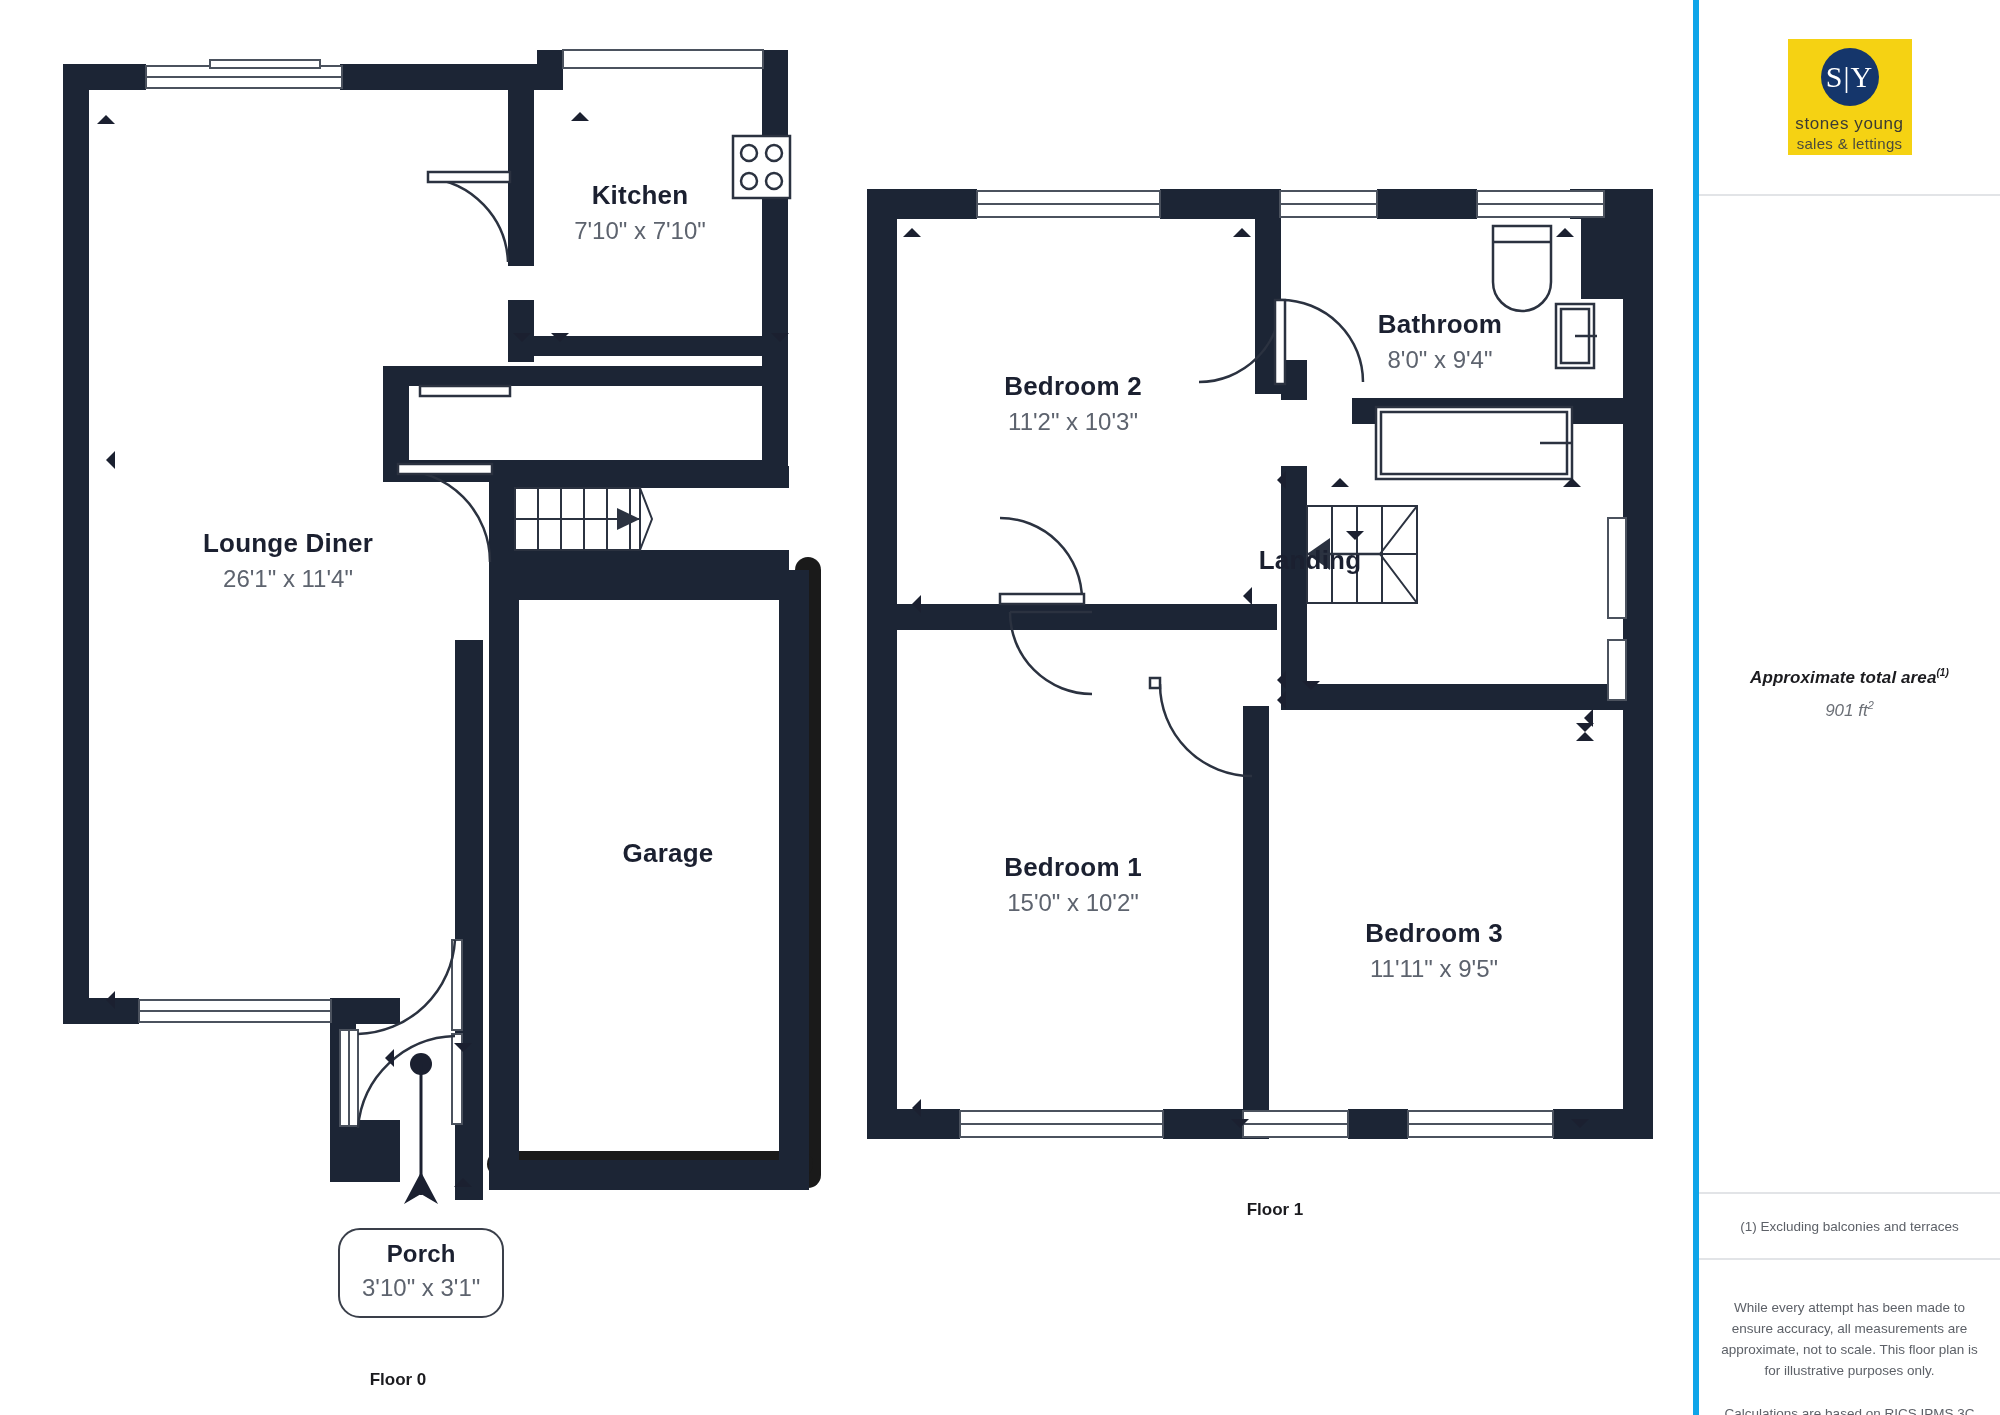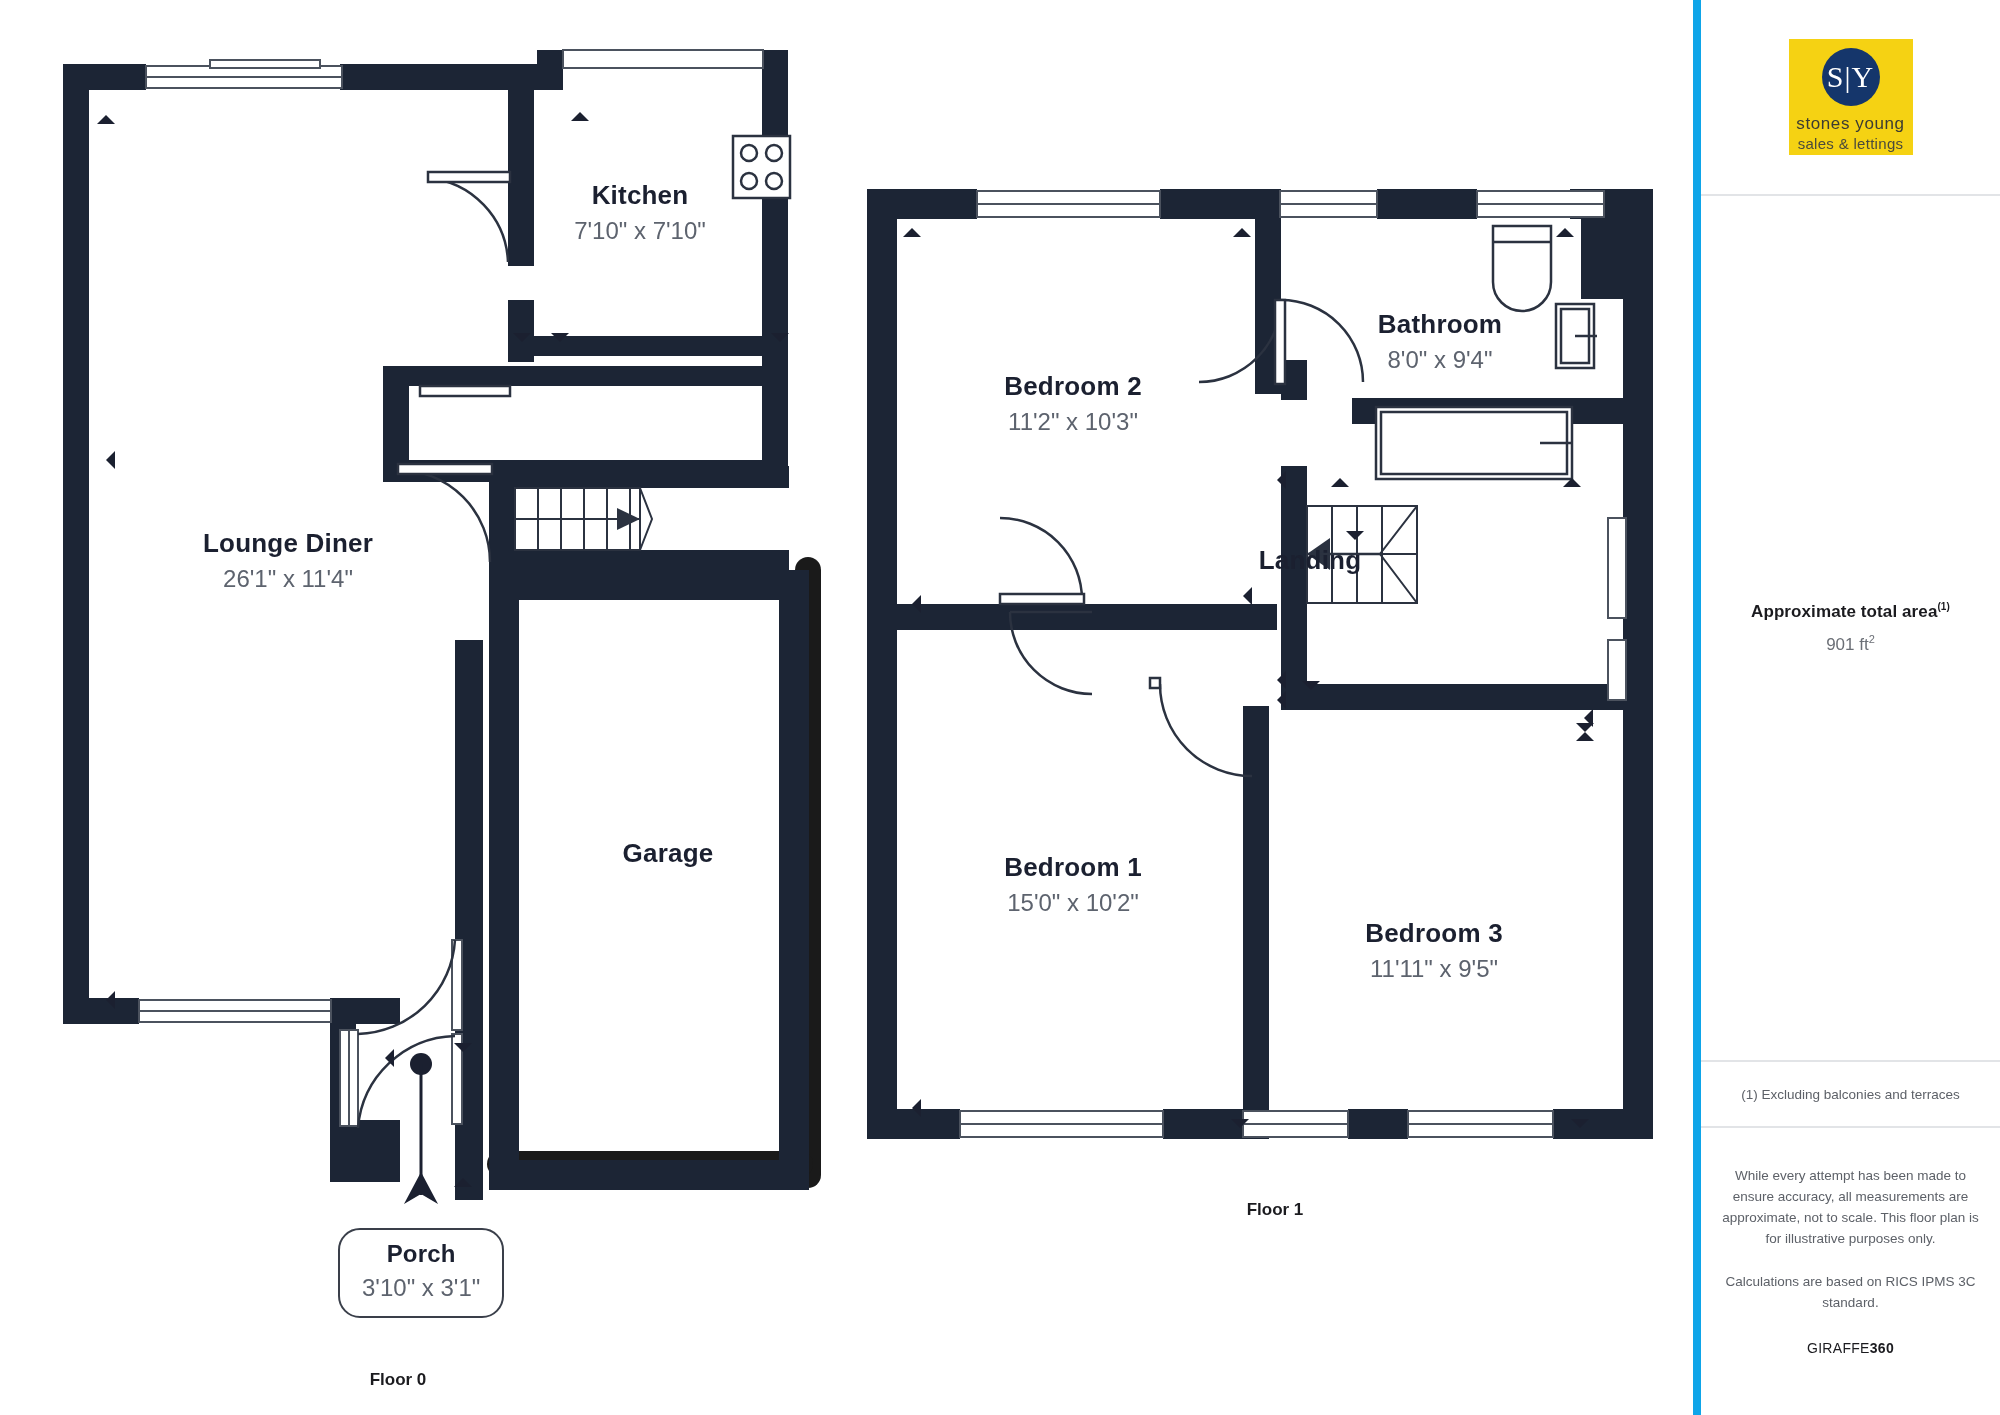--- a/index.html
+++ b/index.html
@@ -14,21 +14,21 @@
     height: 1415px;
     background: #ffffff;
     overflow: hidden;
   }
 
   
   #sidebar {
     position: absolute;
     left: 1693px; top: 0;
     width: 307px; height: 1415px;
-    border-left: 8px solid #0ea5e9;
+    border-left: 6px solid #0ea5e9;
     background: #fff;
   }
   .sb-cell {
     border-bottom: 2px solid #e2e4e7;
     padding: 14px 16px;
     text-align: center;
   }
   #sb-logo-cell { height: 196px; display:flex; align-items:center; justify-content:center; }
   .logo-box {
     width: 124px; height: 116px;
@@ -58,23 +58,23 @@
     letter-spacing: 0.6px;
   }
   .logo-sub {
     margin-top: 1px;
     font-size: 15px;
     color: #4a4a3c;
     letter-spacing: 0.3px;
   }
 
   #sb-area-cell {
-    height: 866px;
+    height: 998px;
     display: flex; flex-direction: column;
-    align-items: center; justify-content: center;
+    align-items: center; justify-content: center; font-style: italic;
   }
   .area-title {
     font-size: 17px; font-weight: bold; color: #1b1b1f;
     letter-spacing: 0.1px;
   }
   .area-title sup { font-size: 10px; font-weight: bold; }
   .area-value {
     margin-top: 11px;
     font-size: 17px; color: #6b6f76;
   }

